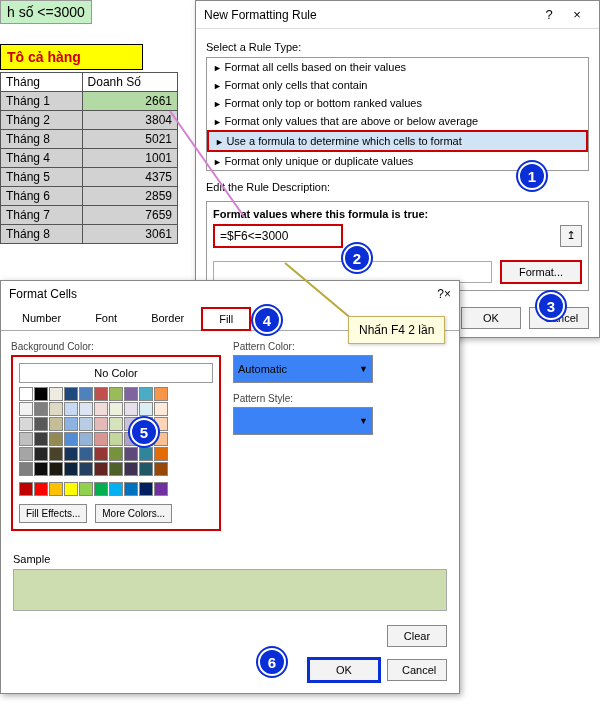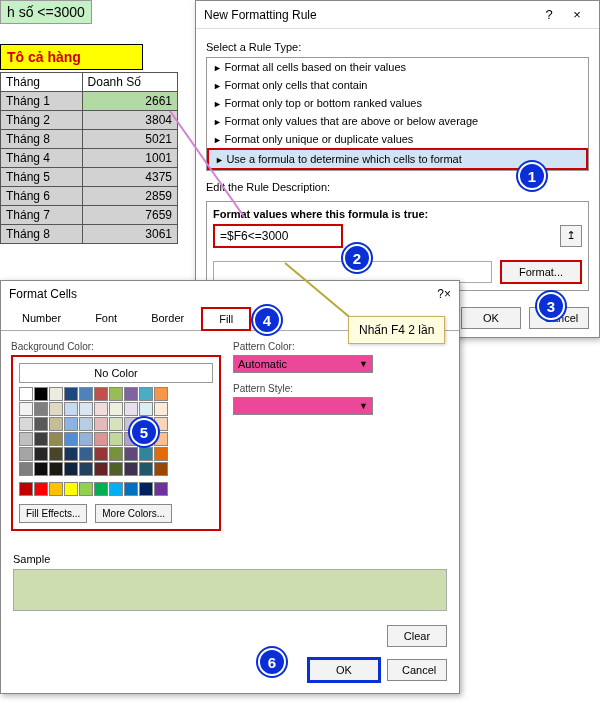--- a/index.html
+++ b/index.html
@@ -47,21 +47,21 @@
 .fc-body { padding: 10px; display: flex; gap: 12px; }
 .bg-col { width: 210px; }
 .bg-label { font-size: 10px; color: #444; margin-bottom: 3px; }
 .color-panel { border: 2px solid #c00; padding: 6px; background: #fff; position: relative; }
 .nocolor { border: 1px solid #999; padding: 3px; text-align: center; font-size: 11px; margin-bottom: 4px; background: #fff; }
 .swatches { display: grid; grid-template-columns: repeat(10, 14px); grid-auto-rows: 14px; gap: 1px; }
 .sw { width: 14px; height: 14px; border: 1px solid #888; }
 .eff-row { display: flex; gap: 8px; margin-top: 8px; }
 .mini-btn { border: 1px solid #888; background: #f3f3f3; padding: 3px 6px; font-size: 10px; }
 .pat-col { flex: 1; }
-.combo { border: 1px solid #888; background: #ec4899; height: 18px; width: 140px; display: flex; align-items: center; padding: 0 4px; font-size: 11px; justify-content: space-between; }
+.combo { border: 1px solid #888; background: #3b82f6; height: 28px; width: 140px; display: flex; align-items: center; padding: 0 4px; font-size: 11px; justify-content: space-between; }
 .combo .arr { font-size: 9px; }
 .sample-label { font-size: 11px; margin: 12px 0 4px 12px; }
 .sample-box { margin: 0 12px 8px 12px; height: 42px; border: 1px solid #aaa; background: #cdddb0; }
 .fc-btns { display: flex; justify-content: flex-end; gap: 8px; padding: 6px 12px 12px 12px; }
 
 
 .badge { position: absolute; width: 28px; height: 28px; border-radius: 50%; background: #0a2fd6; color: #fff; font-weight: bold; font-size: 15px; display: flex; align-items: center; justify-content: center; border: 2px solid #fff; box-shadow: 0 0 0 2px #0a2fd6; z-index: 50; }
 .callout { position: absolute; background: #fffde0; border: 1px solid #c9b060; padding: 6px 10px; font-size: 12px; z-index: 40; box-shadow: 1px 1px 3px rgba(0,0,0,0.2); }
 .line-anno { position: absolute; background: #d47fd4; height: 2px; transform-origin: left center; z-index: 30; }
 .red-outline { border: 2px solid #c00 !important; }
@@ -121,22 +121,22 @@
     <span class="q">?</span>
     <span class="x">×</span>
   </div>
   <div class="dlg-body">
     <div class="sect-label">Select a Rule Type:</div>
     <div class="rule-list">
       <div class="ri">Format all cells based on their values</div>
       <div class="ri">Format only cells that contain</div>
       <div class="ri">Format only top or bottom ranked values</div>
       <div class="ri">Format only values that are above or below average</div>
+      <div class="ri sel redbox">Use a formula to determine which cells to format</div>
       <div class="ri">Format only unique or duplicate values</div>
-      <div class="ri sel redbox">Use a formula to determine which cells to format</div>
     </div>
     <div class="sect-label" style="margin-top:10px">Edit the Rule Description:</div>
     <div class="edit-area">
       <div style="font-weight:bold;font-size:11px">Format values where this formula is true:</div>
       <div class="formula-row">
         <div class="formula-input red-outline" style="max-width:130px">=$F6&lt;=3000</div>
         <div style="flex:1"></div>
         <div class="refedit-btn">↥</div>
       </div>
       <div class="preview-row">

